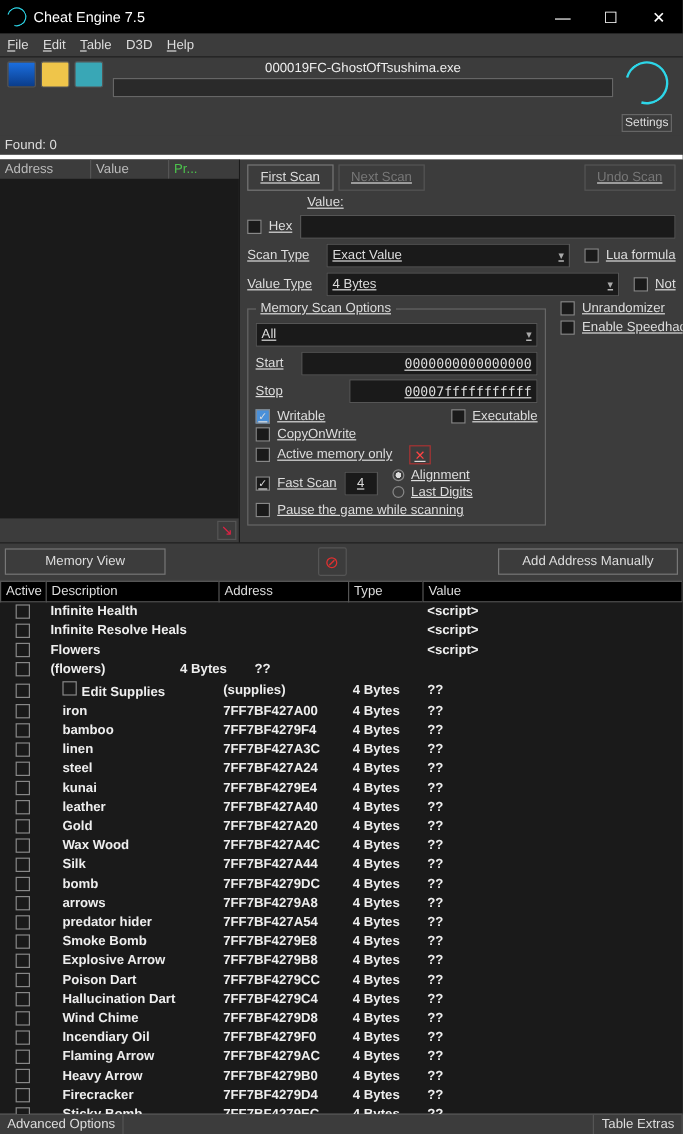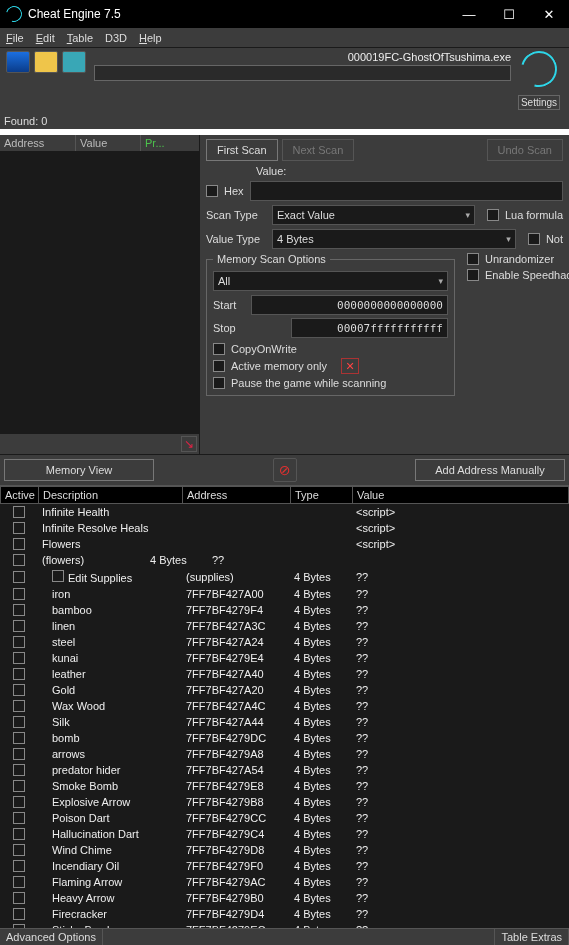--- a/index.html
+++ b/index.html
@@ -12,40 +12,40 @@
 .menubar { background: #3c3c3c; height: 20px; display: flex; align-items: center; gap: 12px; padding: 0 6px; border-bottom: 1px solid #1a1a1a; }
 .menubar span { color: #ddd; }
 .menubar span u { text-decoration: underline; }
 
 .toolbar { background: #3c3c3c; display: flex; align-items: flex-start; padding: 3px 6px; gap: 4px; }
 .toolbar .tbtn { width: 24px; height: 22px; display: flex; align-items: center; justify-content: center; border: 1px solid #555; border-radius: 2px; }
 .toolbar .monitor { background: linear-gradient(#1b6fe0,#0a3c8a); }
 .toolbar .folder { background: #efc54a; }
 .toolbar .disk { background: #39a7b6; }
 .progress-wrap { flex: 1; margin-left: 4px; }
-.progress-lbl { color: #eee; font-size: 11px; text-align: right; }
+.progress-lbl { color: #eee; font-size: 11px; text-align: center; }
 .progress-bar { height: 16px; background: #2a2a2a; border: 1px solid #666; margin-top: 2px; }
 .logo-big { width: 42px; height: 42px; margin-left: 6px; position: relative; }
 .logo-big .ring { width: 36px; height: 36px; border: 2px solid #2dd6e8; border-left-color: transparent; border-radius: 50%; transform: rotate(-30deg); }
 .settings-link { font-size: 10px; color: #ddd; text-align: right; border: 1px solid #666; padding: 1px 2px; margin-top: 2px; }
 
-.found { background: #3c3c3c; color: #ddd; padding: 2px 4px; border-bottom: 6px solid #ffffff; }
+.found { background: #3c3c3c; color: #ddd; padding: 2px 4px; border-bottom: 4px solid #ffffff; }
 
 .midrow { display: flex; background: #3c3c3c; height: 320px; border-bottom: 1px solid #1a1a1a; }
 .resultlist { width: 200px; display: flex; flex-direction: column; border-right: 1px solid #1a1a1a; }
 .resultlist .cols { display: flex; background: #3c3c3c; }
 .resultlist .col { padding: 2px 4px; color: #bbb; }
 .resultlist .col.addr { width: 75px; }
 .resultlist .col.val { width: 65px; }
 .resultlist .col.prev { width: 50px; color: #4cc24c; }
 .resultlist .col + .col { border-left: 1px solid #555; }
 .resultlist .body { flex: 1; background: #1a1a1a; }
 .arrowbox { width: 16px; height: 16px; align-self: flex-end; margin: 2px; display:flex; align-items:center; justify-content:center; border: 1px solid #555; color: #d24; font-size: 12px; }
 
-.scanpane { flex: 1; padding: 4px 6px; display: flex; flex-direction: column; gap: 4px; overflow: hidden; }
+.scanpane { flex: 1; padding: 4px 6px; display: flex; flex-direction: column; gap: 4px; overflow: hidden; text-decoration: underline; }
 .scanbtns { display: flex; gap: 4px; }
 .btn { background: #3c3c3c; border: 1px solid #777; padding: 4px 10px; color: #ddd; }
 .btn.disabled { color: #777; border-color: #555; }
 .txtinput { background: #1a1a1a; border: 1px solid #555; color: #ddd; padding: 2px 4px; height: 20px; }
 .sel { background: #1a1a1a; border: 1px solid #555; color: #ddd; padding: 2px 4px; height: 20px; display: flex; align-items: center; justify-content: space-between; }
 .sel .chev { font-size: 9px; color: #aaa; }
 .row { display: flex; align-items: center; gap: 6px; }
 .lbl { color: #ddd; white-space: nowrap; }
 .chk { width: 12px; height: 12px; border: 1px solid #888; display: inline-flex; align-items: center; justify-content: center; font-size: 9px; background: #1a1a1a; }
 .chk.on::after { content: "✓"; color: #ddd; }
@@ -58,21 +58,21 @@
 
 .actionrow { display:flex; align-items:center; background:#3c3c3c; padding: 3px 4px; gap: 4px; }
 .actionrow .spacer { flex:1; }
 .blockicon { width: 24px; height: 24px; border:1px solid #555; display:flex; align-items:center; justify-content:center; color:#e03030; border-radius: 2px; font-size: 14px; }
 
 .tablewrap { flex:1; background:#1a1a1a; display:flex; flex-direction:column; border-top: 1px solid #555; overflow: hidden; }
 .thead { display:flex; background:#000000; }
 .th { padding: 2px 4px; border: 1px solid #555; border-right: none; color: #ddd; }
 .th:last-child { border-right: 1px solid #555; }
 .c-active{width:38px}.c-desc{width:144px}.c-addr{width:108px}.c-type{width:62px}.c-val{flex:1}
-.tbody { flex:1; overflow-y:auto; overflow-x:hidden; }
+.tbody { flex:1; overflow-y:auto; overflow-x:hidden;font-weight:bold; }
 .tr { display:flex; padding: 1px 0; align-items:center; }
 .td { padding: 1px 4px; color:#eee; white-space: nowrap; overflow: hidden; }
 .td .chk { margin: 0; }
 .indent1 { padding-left: 14px; }
 .tbody::-webkit-scrollbar { width: 12px; background: #2a2a2a; }
 .tbody::-webkit-scrollbar-thumb { background: #555; }
 
 .statusbar { display:flex; background:#3c3c3c; border-top:1px solid #555; }
 .statusbar .cell { padding: 2px 6px; border-right: 1px solid #555; }
 .statusbar .fill { flex:1; }
@@ -176,27 +176,49 @@
           </div>
         <div class="row" style="margin-bottom:3px">
             <span class="lbl" style="width:32px">Start</span>
             <input class="txtinput" style="flex: 1 1 0%; text-align: right; font-family: monospace;" value="0000000000000000">
           </div>
         <div class="row" style="margin-bottom:5px">
             <span class="lbl" style="width:32px">Stop</span>
             <input class="txtinput" style="flex: 1 1 0%; text-align: right; font-family: monospace; margin-left: 40px;" value="00007fffffffffff">
           </div>
         <div class="row" style="margin-bottom:3px">
+          <span class="chk half on"></span>
+            <span class="lbl">Writable</span>
+          <div style="flex:1"></div>
+          <span class="chk"></span>
+            <span class="lbl">Executable</span>
+        </div>
+        <div class="row" style="margin-bottom:3px">
             <span class="chk"></span>
             <span class="lbl">CopyOnWrite</span>
           </div>
         <div class="row" style="margin-bottom:3px">
             <span class="chk"></span>
             <span class="lbl">Active memory only</span>
           <div style="width:18px;height:16px;border:1px solid #a33;color:#f44;display:flex;align-items:center;justify-content:center;margin-left:8px">✕</div>
+        </div>
+        <div class="row" style="margin-bottom:3px">
+          <span class="chk on"></span>
+            <span class="lbl">Fast Scan</span>
+          <input class="txtinput" style="width: 28px; text-align: center;" value="4">
+          <div style="display:flex;flex-direction:column;gap:2px;margin-left:6px">
+            <div class="row">
+                <span class="rad on"></span>
+                <span class="lbl">Alignment</span>
+              </div>
+            <div class="row">
+                <span class="rad"></span>
+                <span class="lbl">Last Digits</span>
+              </div>
+          </div>
         </div>
         <div class="row">
             <span class="chk"></span>
             <span class="lbl">Pause the game while scanning</span>
           </div>
       </fieldset>
       <div class="rightcol">
         <div class="row">
             <span class="chk"></span>
             <span class="lbl">Unrandomizer</span>
@@ -204,21 +226,21 @@
         <div class="row">
             <span class="chk"></span>
             <span class="lbl">Enable Speedhack</span>
           </div>
       </div>
     </div>
   </div>
 </div>
 
 <div class="actionrow">
-  <div class="btn" style="width:150px;text-align:center">Memory View</div>
+  <div class="btn" style="width:134px;text-align:center">Memory View</div>
   <div class="spacer"></div>
   <div class="blockicon">⊘</div>
   <div class="spacer"></div>
   <div class="btn" style="width:150px;text-align:center">Add Address Manually</div>
 </div>
 
 <div class="tablewrap">
   <div class="thead">
     <div class="th c-active">Active</div>
     <div class="th c-desc">Description</div>

